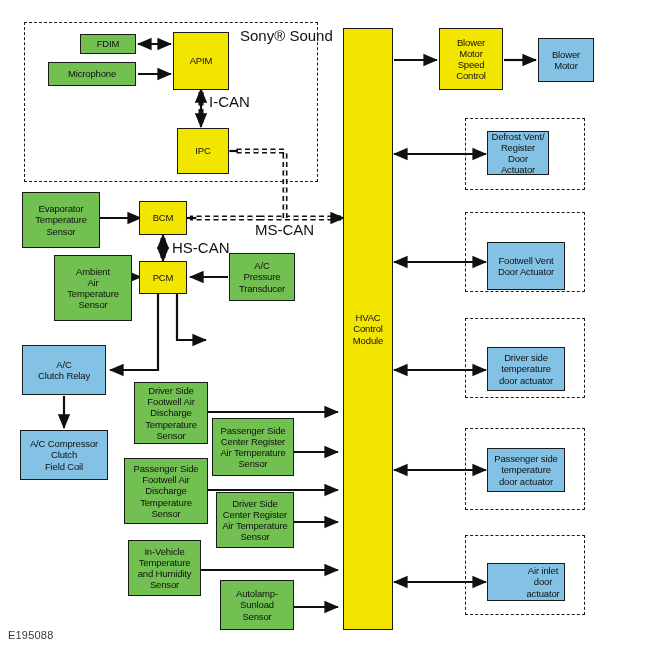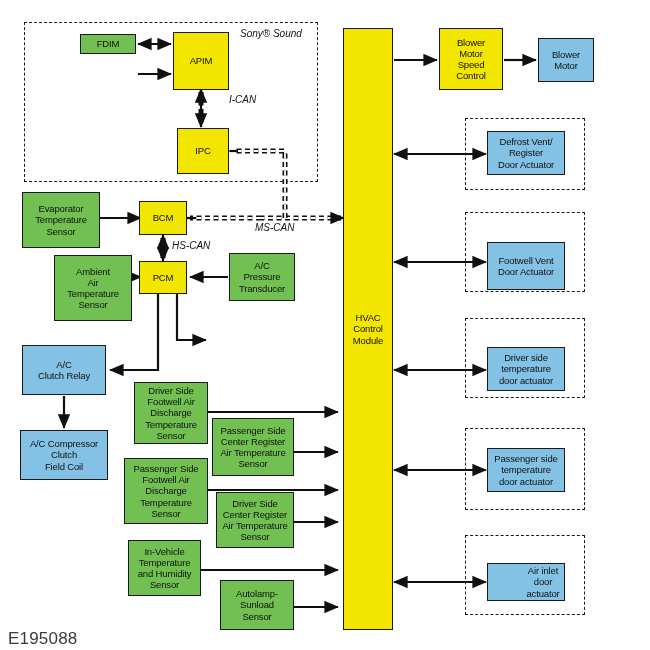--- a/index.html
+++ b/index.html
@@ -38,29 +38,28 @@
   .node.blue   { background: #83C2E4; }
 
   .group-box {
     position: absolute;
     box-sizing: border-box;
     border: 1.5px dashed #1a1a1a;
     background: transparent;
   }
   .free-label {
     position: absolute;
-    font-size: 10px;
+    font-size: 15px;
     color: #111111;
     white-space: nowrap;
     line-height: 1.1;
-    font-style: italic;
   }
   .caption {
     position: absolute;
-    font-size: 17px;
+    font-size: 11px;
     color: #3a3a3a;
     letter-spacing: 0.2px;
   }
   svg.wires {
     position: absolute;
     left: 0;
     top: 0;
     width: 650px;
     height: 650px;
     pointer-events: none;
@@ -163,28 +162,29 @@
 
     <path class="wire" d="M394,154 L486,154" marker-end="url(#ah)" marker-start="url(#ah-start)"></path>
     <path class="wire" d="M394,262 L486,262" marker-end="url(#ah)" marker-start="url(#ah-start)"></path>
     <path class="wire" d="M394,370 L486,370" marker-end="url(#ah)" marker-start="url(#ah-start)"></path>
     <path class="wire" d="M394,470 L486,470" marker-end="url(#ah)" marker-start="url(#ah-start)"></path>
     <path class="wire" d="M394,582 L486,582" marker-end="url(#ah)" marker-start="url(#ah-start)"></path>
   </svg>
 
   <div class="free-label" style="left:240px; top:28px;">Sony® Sound</div>
 
-  <div class="free-label" style="left:209px; top:94px;margin-left:20px;">I-CAN</div>
+  <div class="free-label" style="left:209px; top:94px;">I-CAN</div>
 
   <div class="free-label" style="left:172px; top:240px;">HS-CAN</div>
 
   <div class="free-label" style="left:255px; top:222px;">MS-CAN</div>
 
   <div class="node green" style="left:80px; top:34px; width:56px; height:20px;">FDIM</div>
 
+  <div class="node green" style="left:48px; top:62px; width:88px; height:24px;">Microphone</div>
 
   <div class="node yellow" style="left:173px; top:32px; width:56px; height:58px;">APIM</div>
 
   <div class="node yellow" style="left:177px; top:128px; width:52px; height:46px;">IPC</div>
 
   <div class="node green" style="left:22px; top:192px; width:78px; height:56px;">Evaporator
 Temperature
 Sensor</div>
 
   <div class="node yellow" style="left:139px; top:201px; width:48px; height:34px;">BCM</div>
@@ -244,21 +244,21 @@
 Module</div>
 
   <div class="node yellow" style="left:439px; top:28px; width:64px; height:62px;">Blower
 Motor
 Speed
 Control</div>
 
   <div class="node blue" style="left:538px; top:38px; width:56px; height:44px;">Blower
 Motor</div>
 
-  <div class="node blue" style="left:487px; top:131px; width:78px; height:44px;">Defrost Vent/
+  <div class="node blue" style="left:487px; top:131px; width:62px; height:44px;">Defrost Vent/
 Register
 Door Actuator</div>
 
   <div class="node blue" style="left:487px; top:242px; width:78px; height:48px;">Footwell Vent
 Door Actuator</div>
 
   <div class="node blue" style="left:487px; top:347px; width:78px; height:44px;">Driver side
 temperature
 door actuator</div>
 

